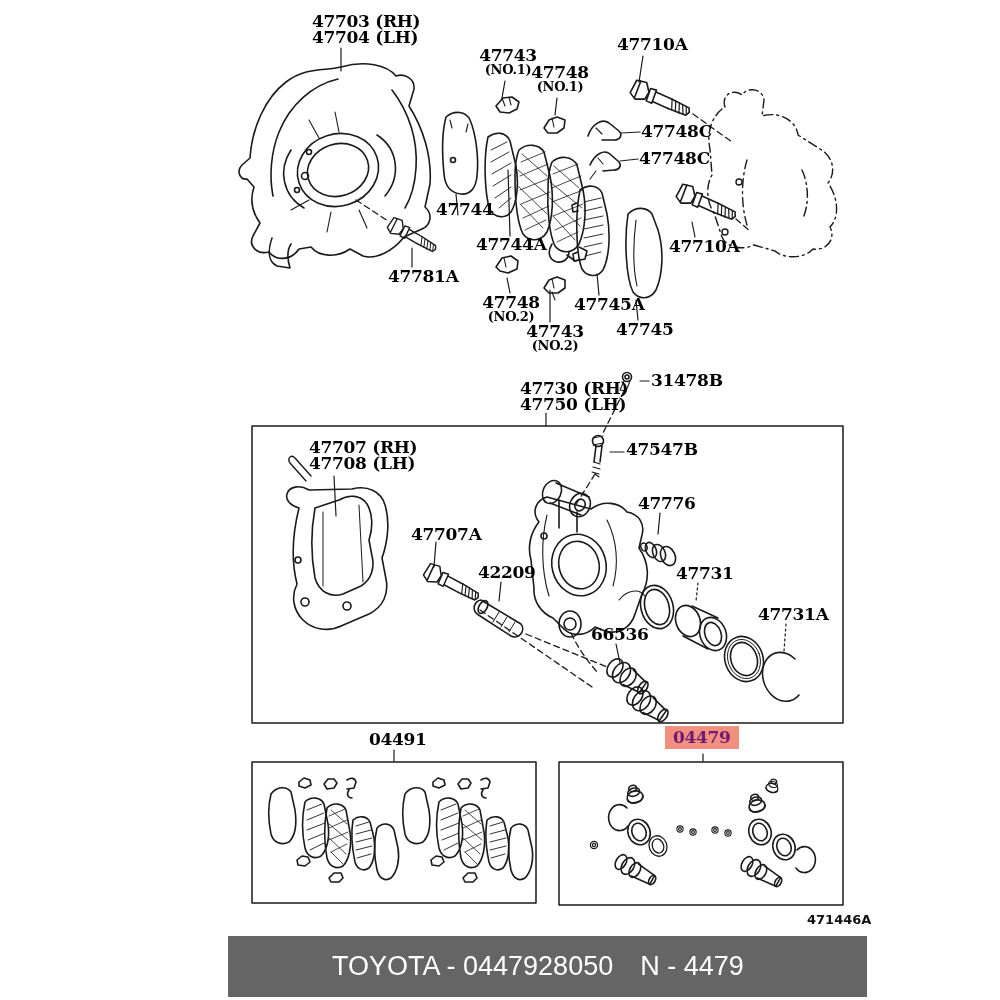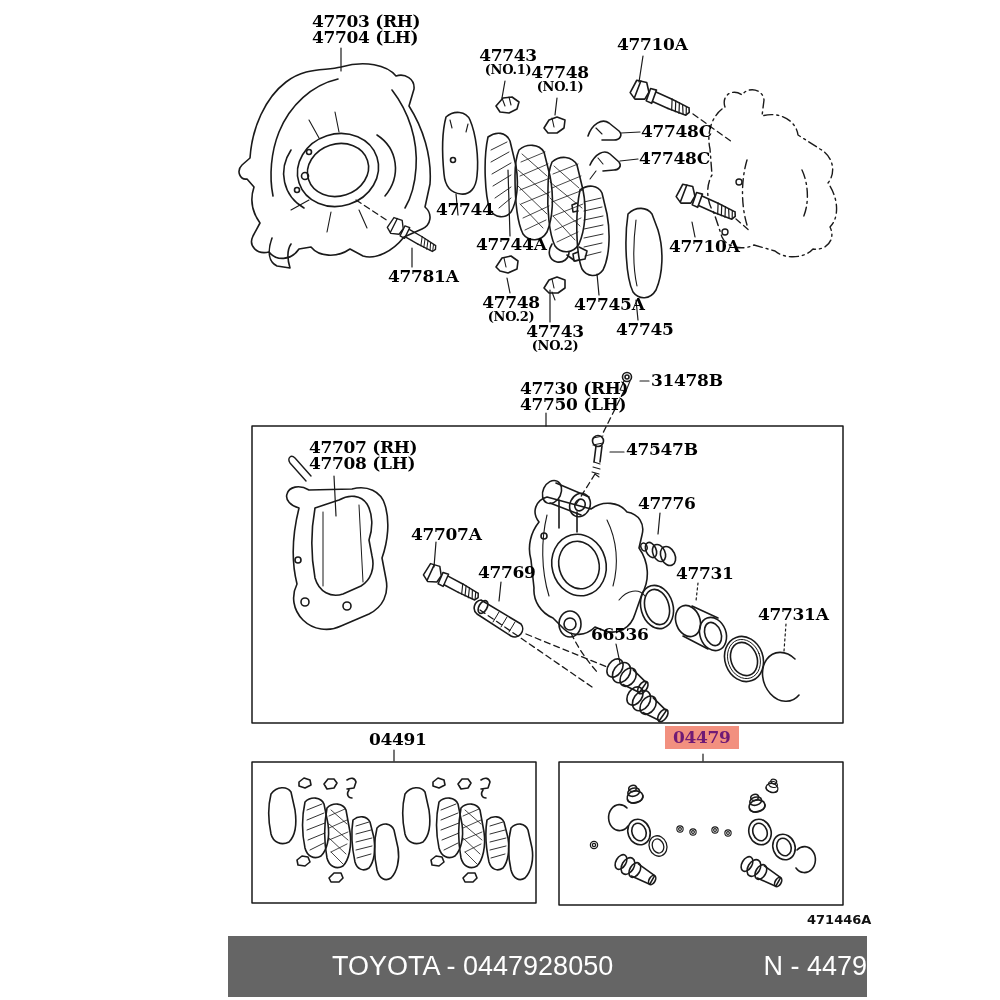--- a/index.html
+++ b/index.html
@@ -8,21 +8,21 @@
   svg{position:absolute;left:0;top:0;}
   .lbl{position:absolute;font:bold 17px "DejaVu Serif",serif;color:#000;
        white-space:nowrap;line-height:16px;letter-spacing:-0.3px;}
   .lbl.two span{display:block;}
   .lbl.ctr{text-align:center;}
   .lbl .sub{display:block;font-size:13px;font-weight:bold;line-height:14px;}
   .lbl.hl{background:#f2907f;color:#701a75;padding:3px 8px 4px 8px;}
   .figcode{position:absolute;font:bold 13px "DejaVu Sans",sans-serif;color:#111;}
   .footer{position:absolute;left:181px;top:936px;width:639px;height:61px;background:#656565;
           display:flex;align-items:center;gap:27px;padding-left:104px;box-sizing:border-box;
-          font-family:"Liberation Sans",sans-serif;font-size:27px;color:#fff;justify-content:space-between;}
+          font-family:"Liberation Sans",sans-serif;font-size:27px;color:#fff;}
 </style>
 </head>
 <body>
 
 <div id="stage">
 
 <svg width="1000" height="1000" viewBox="0 0 1000 1000" fill="none" stroke="#1a1a1a" stroke-width="1.6" stroke-linecap="round" stroke-linejoin="round">
 
   <defs>
     <g id="bolt">
@@ -342,21 +342,21 @@
     <span>47730 (RH)</span>
     <span>47750 (LH)</span>
   </div>
   <div class="lbl" style="left:604px;top:372px">31478B</div>
   <div class="lbl" style="left:579px;top:441px">47547B</div>
   <div class="lbl two" style="left:262px;top:439px">
     <span>47707 (RH)</span>
     <span>47708 (LH)</span>
   </div>
   <div class="lbl" style="left:364px;top:526px">47707A</div>
-  <div class="lbl" style="left:431px;top:564px">47769</div>
+  <div class="lbl" style="left:431px;top:564px">42209</div>
   <div class="lbl" style="left:591px;top:495px">47776</div>
   <div class="lbl" style="left:629px;top:565px">47731</div>
   <div class="lbl" style="left:711px;top:606px">47731A</div>
   <div class="lbl" style="left:544px;top:626px">66536</div>
   <div class="lbl" style="left:322px;top:731px">04491</div>
   <div class="lbl hl" style="left:618px;top:726px">04479</div>
   <div class="figcode" style="left:760px;top:912px">471446A</div>
 
   <div class="footer">
     <span>TOYOTA - 0447928050</span>

